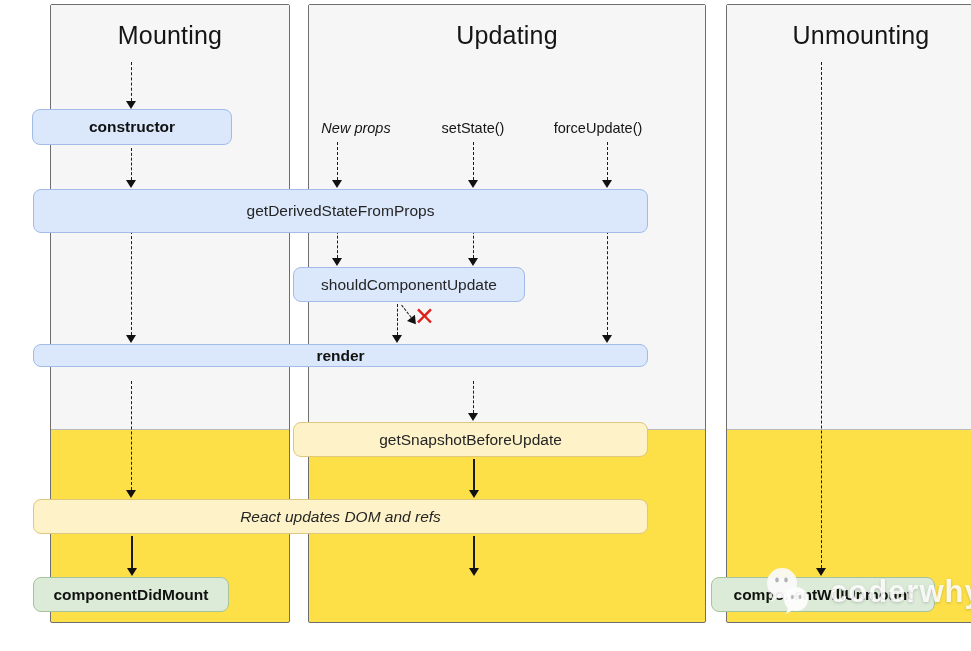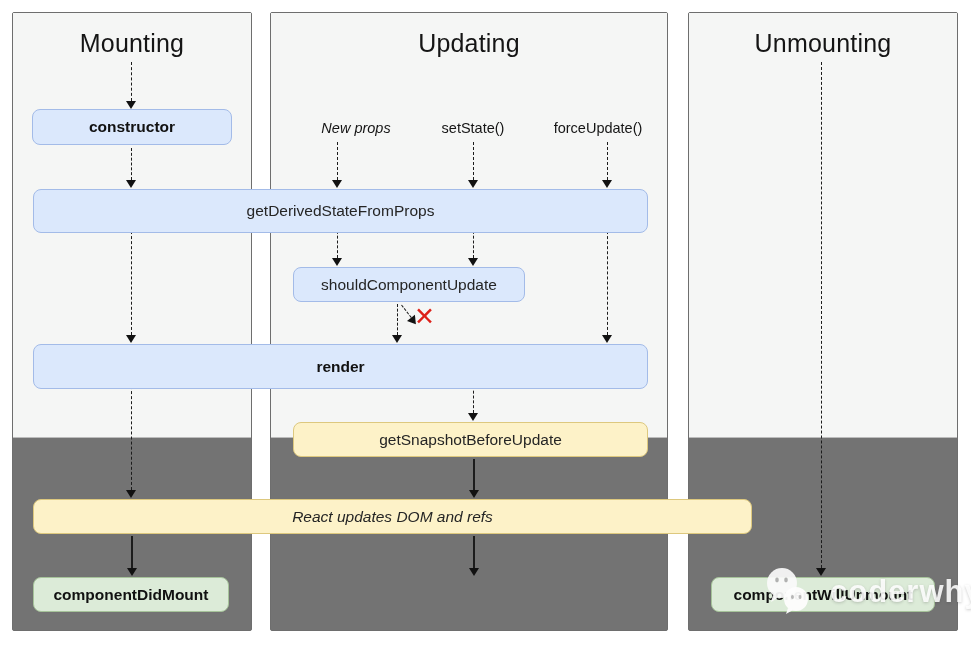--- a/index.html
+++ b/index.html
@@ -1,21 +1,21 @@
 <!DOCTYPE html>
 <html style="--blue-fill: #dbe8fc; --blue-border: #a3bbe8; --yellow-fill: #fdf2c8; --yellow-border: #ddc87e; --green-fill: #dcebd8; --green-border: #a6c39a; --phase-bg: #f5f6f5; --panel-border: #6e6e6e; --stop-x: #dd2018;"><head>
 <meta charset="utf-8">
 <style>
   html,body{margin:0;padding:0;background:#fff;}
   body{font-family:"Liberation Sans","DejaVu Sans",sans-serif;}
   .canvas{position:relative;width:971px;height:651px;background:#fff;overflow:hidden;}
 
   
-  .panel{position:absolute;top:12px;height:619px;background:#737373;border:1.5px solid #6e6e6e;
-         border-radius:2px;box-sizing:border-box;}
+  .panel{position:absolute;top:4px;height:619px;background:#fde047;border:1.5px solid #6e6e6e;
+         border-radius:2px;box-sizing:border-box;margin-left:38px;}
   .panel-mounting{left:12px;width:240px;}
   .panel-updating{left:270px;width:398px;}
   .panel-unmounting{left:688px;width:270px;}
   .phase-top{position:absolute;left:0;right:0;top:0;height:424px;background:#f5f6f5;
              border-bottom:1px solid #bcbcbc;}
   .panel-title{position:relative;text-align:center;margin-top:16px;font-size:25px;
                font-weight:500;color:#151515;letter-spacing:.2px;}
 
   
   .node{position:absolute;box-sizing:border-box;border-radius:8px;display:flex;align-items:center;
@@ -24,23 +24,23 @@
   .blue{background:var(--blue-fill,#dbe8fc);border-color:var(--blue-border,#a3bbe8);}
   .yellow{background:var(--yellow-fill,#fdf2c8);border-color:var(--yellow-border,#ddc87e);}
   .green{background:var(--green-fill,#dcebd8);border-color:var(--green-border,#a6c39a);}
   .bold{font-weight:bold;color:#111;}
   .italic{font-style:italic;}
 
   
   .n-constructor{left:32px;top:109px;width:200px;height:36px;}
   .n-gdsfp{left:33px;top:189px;width:615px;height:44px;}
   .n-scu{left:293px;top:267px;width:232px;height:35px;}
-  .n-render{left:33px;top:344px;width:615px;height:45px;}
+  .n-render{left:33px;top:344px;width:615px;height:23px;}
   .n-gsbu{left:293px;top:422px;width:355px;height:35px;}
-  .n-rud{left:33px;top:499px;width:719px;height:35px;}
+  .n-rud{left:33px;top:499px;width:615px;height:35px;}
   .n-cdm{left:33px;top:577px;width:196px;height:35px;}
   .n-cdu{left:293px;top:577px;width:355px;height:35px;}
   .n-cwu{left:711px;top:577px;width:224px;height:35px;}
 
   
   .av{position:absolute;width:0;border-left:1.8px dashed #1c1c1c;}
   .av.solid{border-left-style:solid;border-left-width:2px;}
   .av::after{content:"";position:absolute;bottom:-8px;left:-5.9px;width:0;height:0;
              border-left:5px solid transparent;border-right:5px solid transparent;
              border-top:8px solid #111;}

